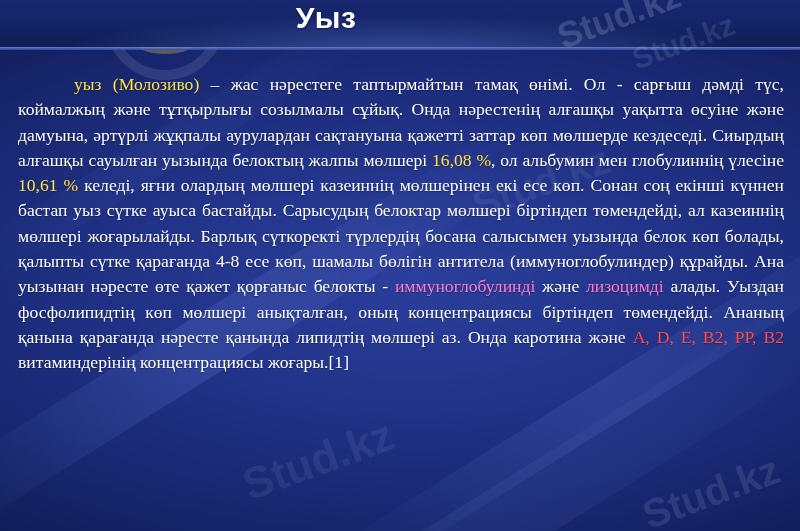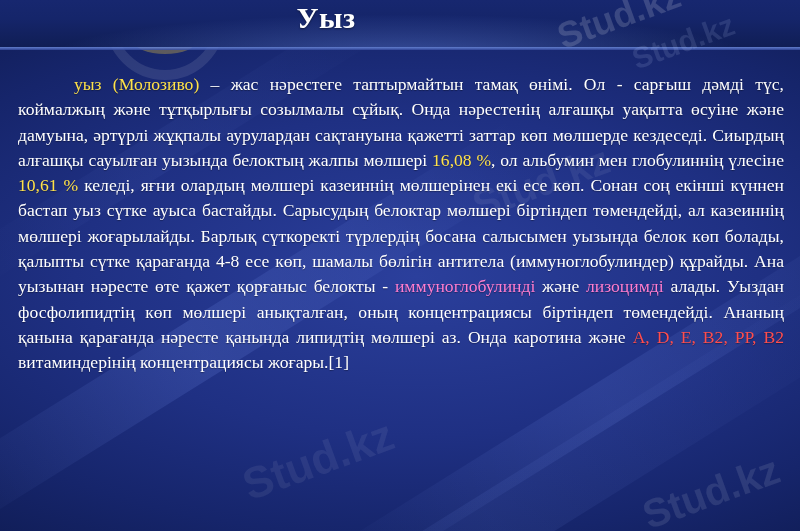--- a/index.html
+++ b/index.html
@@ -44,21 +44,21 @@
   .title-band .sheen {
     position: absolute;
     left: 0; top: 0; width: 800px; height: 47px;
     background: radial-gradient(ellipse 500px 60px at 50% 120%, rgba(90,120,220,0.55) 0%, rgba(90,120,220,0) 70%);
   }
   .slide-title {
     position: absolute;
     left: 0; top: 1px;
     width: 652px;
     text-align: center;
-    font-family: Liberation Serif, serif;
+    font-family: Liberation Sans, sans-serif;
     font-size: 30px;
     font-weight: bold;
     color: #ffffff;
     letter-spacing: 0.5px;
     text-shadow: 0 1px 2px rgba(0,0,0,0.45);
   }
   .title-rule {
     position: absolute;
     left: 0; top: 47px;
     width: 800px; height: 3px;

